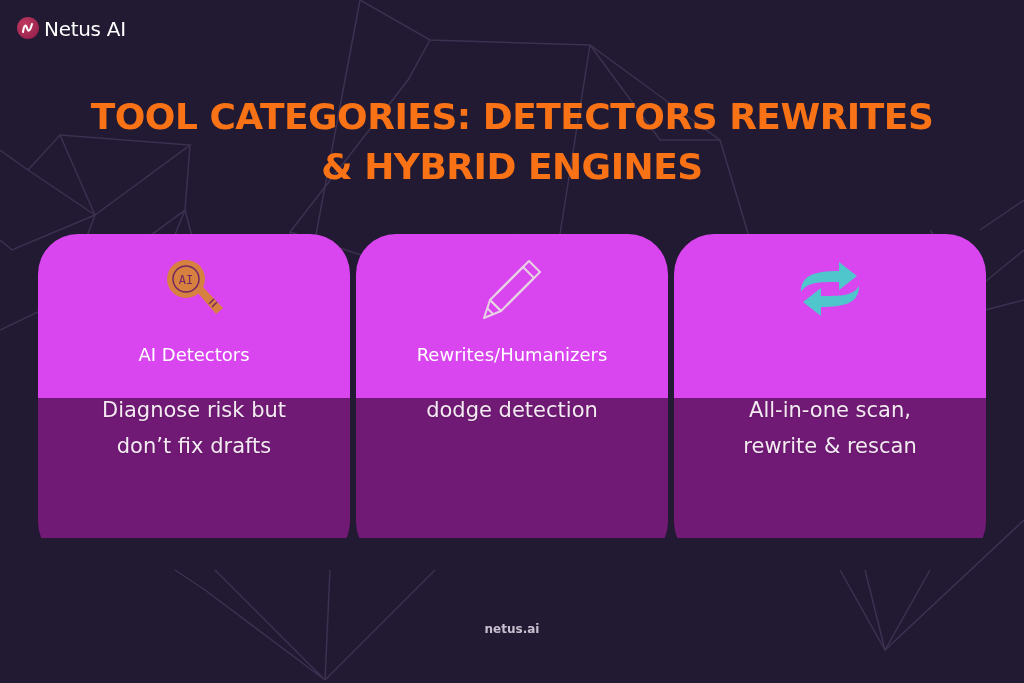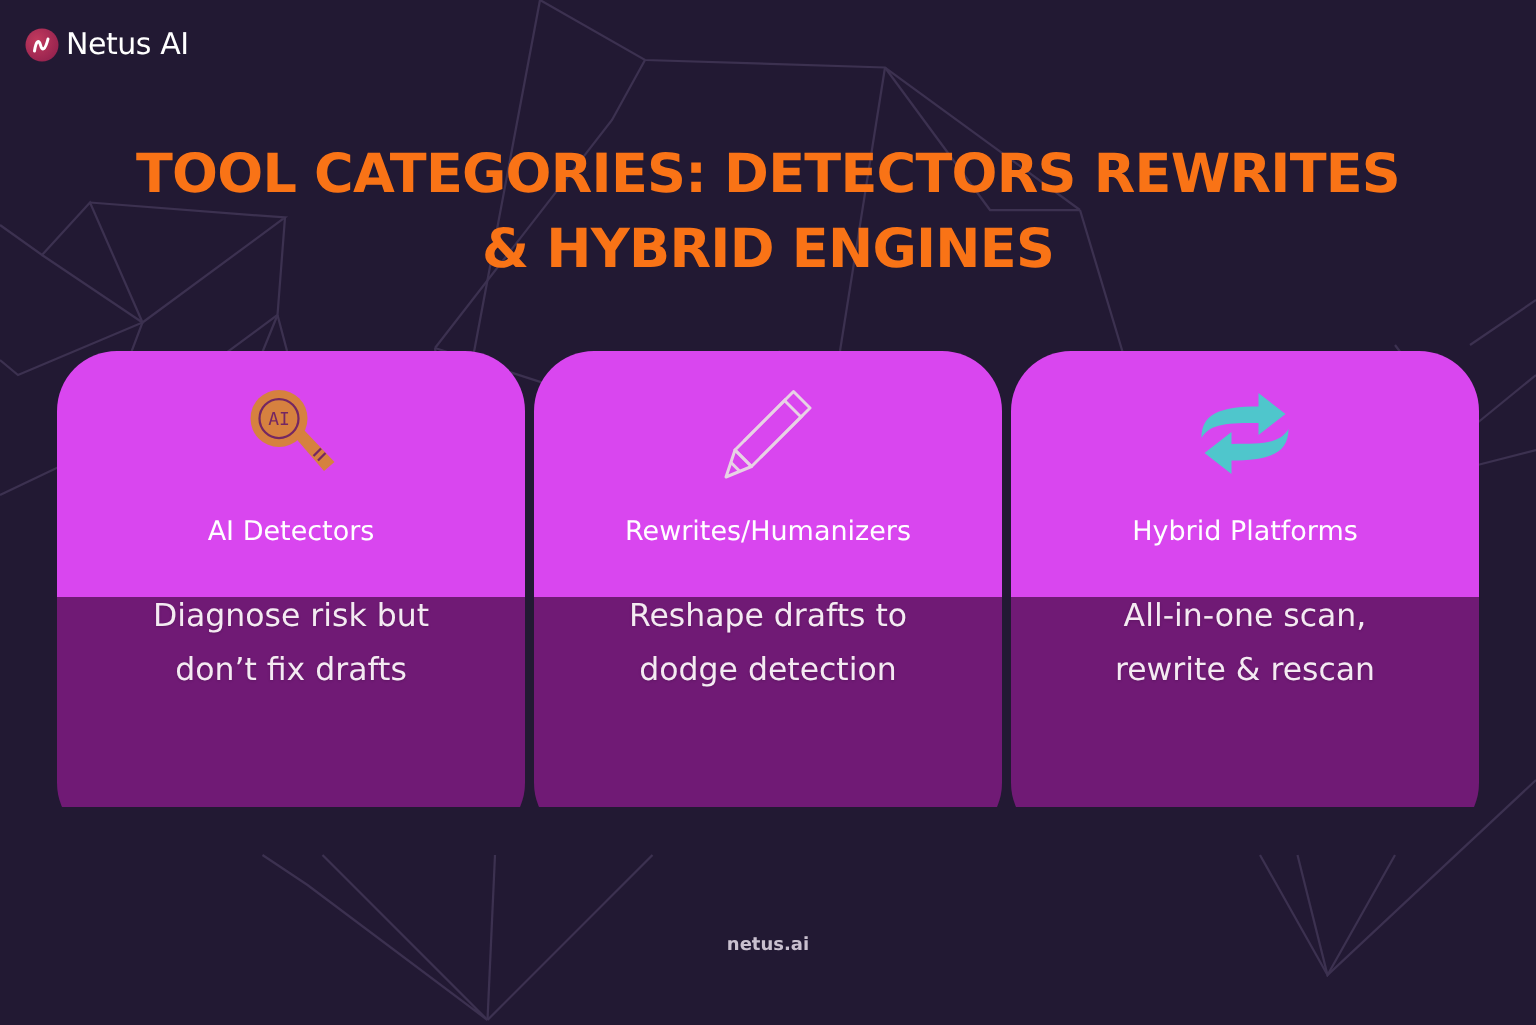--- a/index.html
+++ b/index.html
@@ -5,21 +5,21 @@
     html, body { margin: 0; padding: 0; }
     body {
       width: 1024px; height: 683px;
       background: #221933;
       position: relative; overflow: hidden;
       font-family: "Liberation Sans", sans-serif;
     }
     .bg-lines { position: absolute; left: 0; top: 0; width: 1024px; height: 683px; }
     .logo {
       position: absolute; left: 17px; top: 17px;
-      display: flex; align-items: flex-end; gap: 5px;
+      display: flex; align-items: flex-start; gap: 5px;
     }
     .logo-mark {
       width: 22px; height: 22px; border-radius: 50%;
       background: radial-gradient(circle at 35% 35%, #c23a5e, #8a1c4a);
       display: flex; align-items: center; justify-content: center;
     }
     .logo-text {
       color: #ffffff; font-size: 20px; font-family: "DejaVu Sans", sans-serif;
       letter-spacing: -0.3px;
     }
@@ -134,35 +134,33 @@
         <line x1="19" y1="40" x2="47" y2="12"></line>
         <line x1="30" y1="51" x2="58" y2="23"></line>
         <polygon points="13,46 24,57 7,64"></polygon>
         <line x1="10" y1="54" x2="16" y2="60"></line>
       </g>
     </svg>
     <div class="card-title">Rewrites/Humanizers</div>
   </div>
   <div class="card-body">
     <div class="card-desc">
-      <div>Reshape drafts to</div>
       <div>dodge detection</div>
     </div>
   </div>
 </div>
 
 <div class="card" style="left:674px;">
   <div class="card-head">
     <svg class="card-icon" viewBox="0 0 70 70">
       <g fill="#4fc6cc">
         <path d="M6 38 C6 22, 18 17, 44 17 L44 8 L62 22 L44 36 L44 28 C24 28, 12 28, 6 38 Z"></path>
         <path d="M64 32 C64 48, 52 53, 26 53 L26 62 L8 48 L26 34 L26 42 C46 42, 58 42, 64 32 Z"></path>
       </g>
     </svg>
-    <div class="card-title">Hybrid Platforms</div>
   </div>
   <div class="card-body">
     <div class="card-desc">
       <div>All-in-one scan,</div>
       <div>rewrite &amp; rescan</div>
     </div>
   </div>
 </div>
 
 <div class="footer">netus.ai</div>

